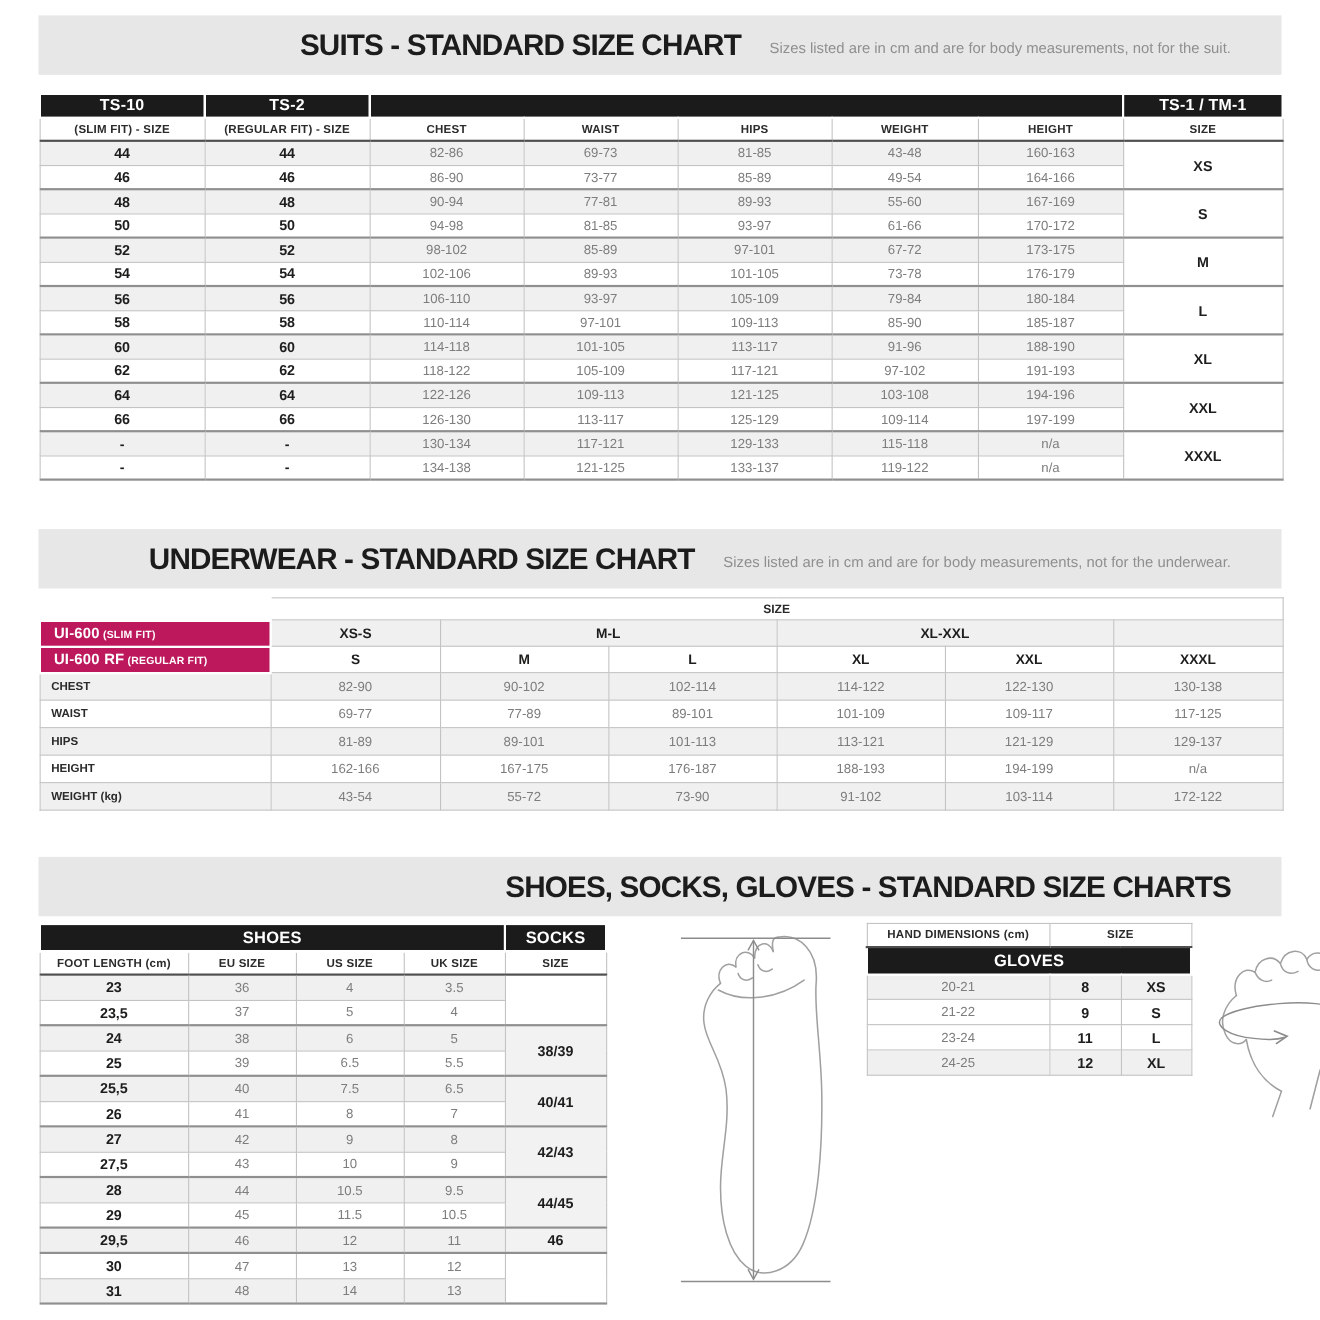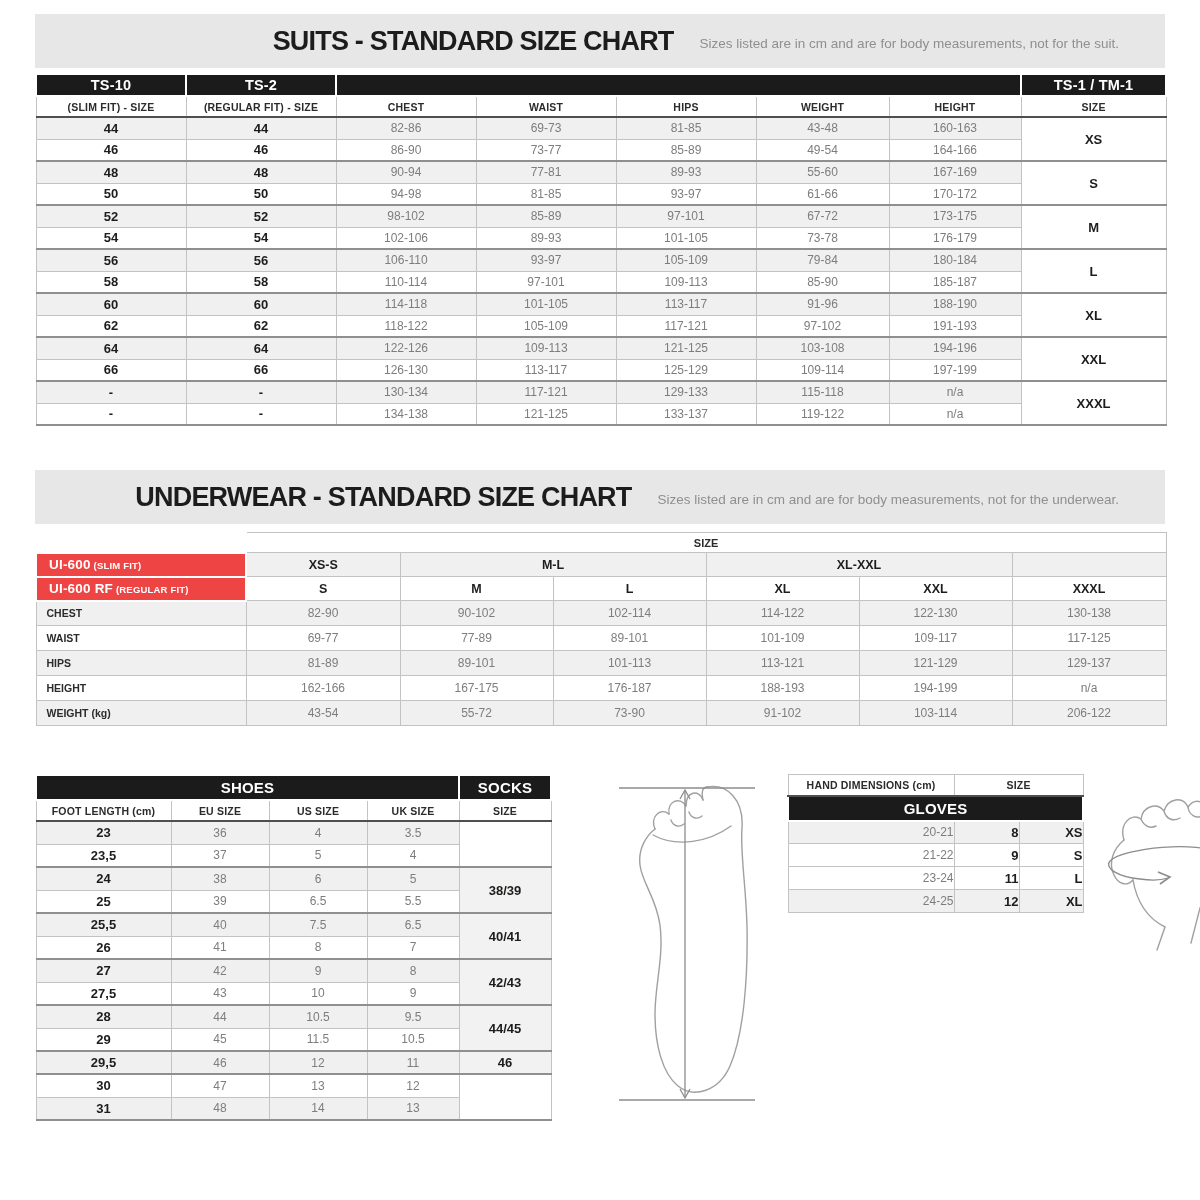--- a/index.html
+++ b/index.html
@@ -37,34 +37,34 @@
     background:#1b1b1b; color:#fff; font-weight:700; font-size:14.5px;
     height:22px; border:2px solid #fff; letter-spacing:0.2px;
   }
   .sub {
     background:#fff; color:#2b2b2b; font-weight:700; font-size:10.5px;
     height:21px; border-bottom:2px solid #4f4f4f; letter-spacing:0.2px;
   }
   tr.grp-end td { border-bottom:2px solid #8f8f8f; }
 
   
-  .suits-table { width:1130px; margin-top:5px; }
+  .suits-table { width:1130px; margin-top:16px; }
   .suits-table td { height:22px; }
   .suits-table .sizecell {
     background:#fff; font-weight:700; font-size:13px;
     border-bottom:2px solid #8f8f8f;
   }
 
   
   .uw-table { width:1130px; margin-top:8px; }
   .uw-table td { height:24px; }
   .ghost { border:1px solid #fff; background:#fff; }
   .sizehead { height:20px; font-size:11px; font-weight:700; background:#fff; color:#2b2b2b; }
   .modelcell {
-    background:#ef4444; color:#fff; text-align:left; padding-left:12px;
+    background:#be185d; color:#fff; text-align:left; padding-left:12px;
     border:2px solid #fff; height:24px;
   }
   .modelcell .mname { font-size:13.5px; font-weight:700; letter-spacing:0.2px; }
   .modelcell .fit { font-size:9.5px; font-weight:700; letter-spacing:0.2px; }
   .uw-table td.sizeval { font-weight:700; font-size:12.5px; color:#1d1d1b; }
   .uw-table th.rowlabel {
     text-align:left; padding-left:10px; font-size:10.5px; font-weight:700;
     color:#2b2b2b; background:transparent; height:25px;
   }
   .uw-table tr.mrow td { height:25px; }
@@ -74,21 +74,21 @@
   .shoes-table { width:515px; }
   .shoes-table .bar { font-size:15px; height:25px; }
   .shoes-table td { height:23px; }
   .sockcell {
     background:#f2f2f2; font-weight:700; font-size:13px; color:#1d1d1b;
     border-bottom:2px solid #8f8f8f;
   }
   .sockcell.blank { background:#fff; }
   .gloves-table { width:295px; }
   .gloves-table .bar { font-size:15px; height:25px; }
-  .gloves-table td { height:23px;text-align:right; }
+  .gloves-table td { height:23px; }
   .illu { flex:0 0 auto; }
   .illu svg { display:block; }
   .foot-illu { margin:0 10px 0 45px; }
   .hand-illu { margin-left:8px; margin-top:4px; }
 
   .gap1 { height:44px; } .gap2 { height:42px; }
 </style>
 </head>
 <body>
 
@@ -341,27 +341,30 @@
           <td class="v">194-199</td>
           <td class="v">n/a</td>
         </tr>
         <tr class="mrow odd">
           <th class="rowlabel">WEIGHT (kg)</th>
           <td class="v">43-54</td>
           <td class="v">55-72</td>
           <td class="v">73-90</td>
           <td class="v">91-102</td>
           <td class="v">103-114</td>
-          <td class="v">206-122</td>
+          <td class="v">172-122</td>
         </tr>
       </tbody>
   </table>
 
   <div class="gap2"></div>
 
+  <div class="titlebar">
+    <span class="t">SHOES, SOCKS, GLOVES - STANDARD SIZE CHARTS</span>
+  </div>
 
   <div class="foot-strip">
 
     <table class="shoes-table">
       <colgroup>
         <col style="width:135px">
           <col style="width:98px">
           <col style="width:98px">
           <col style="width:92px">
           <col style="width:92px">

